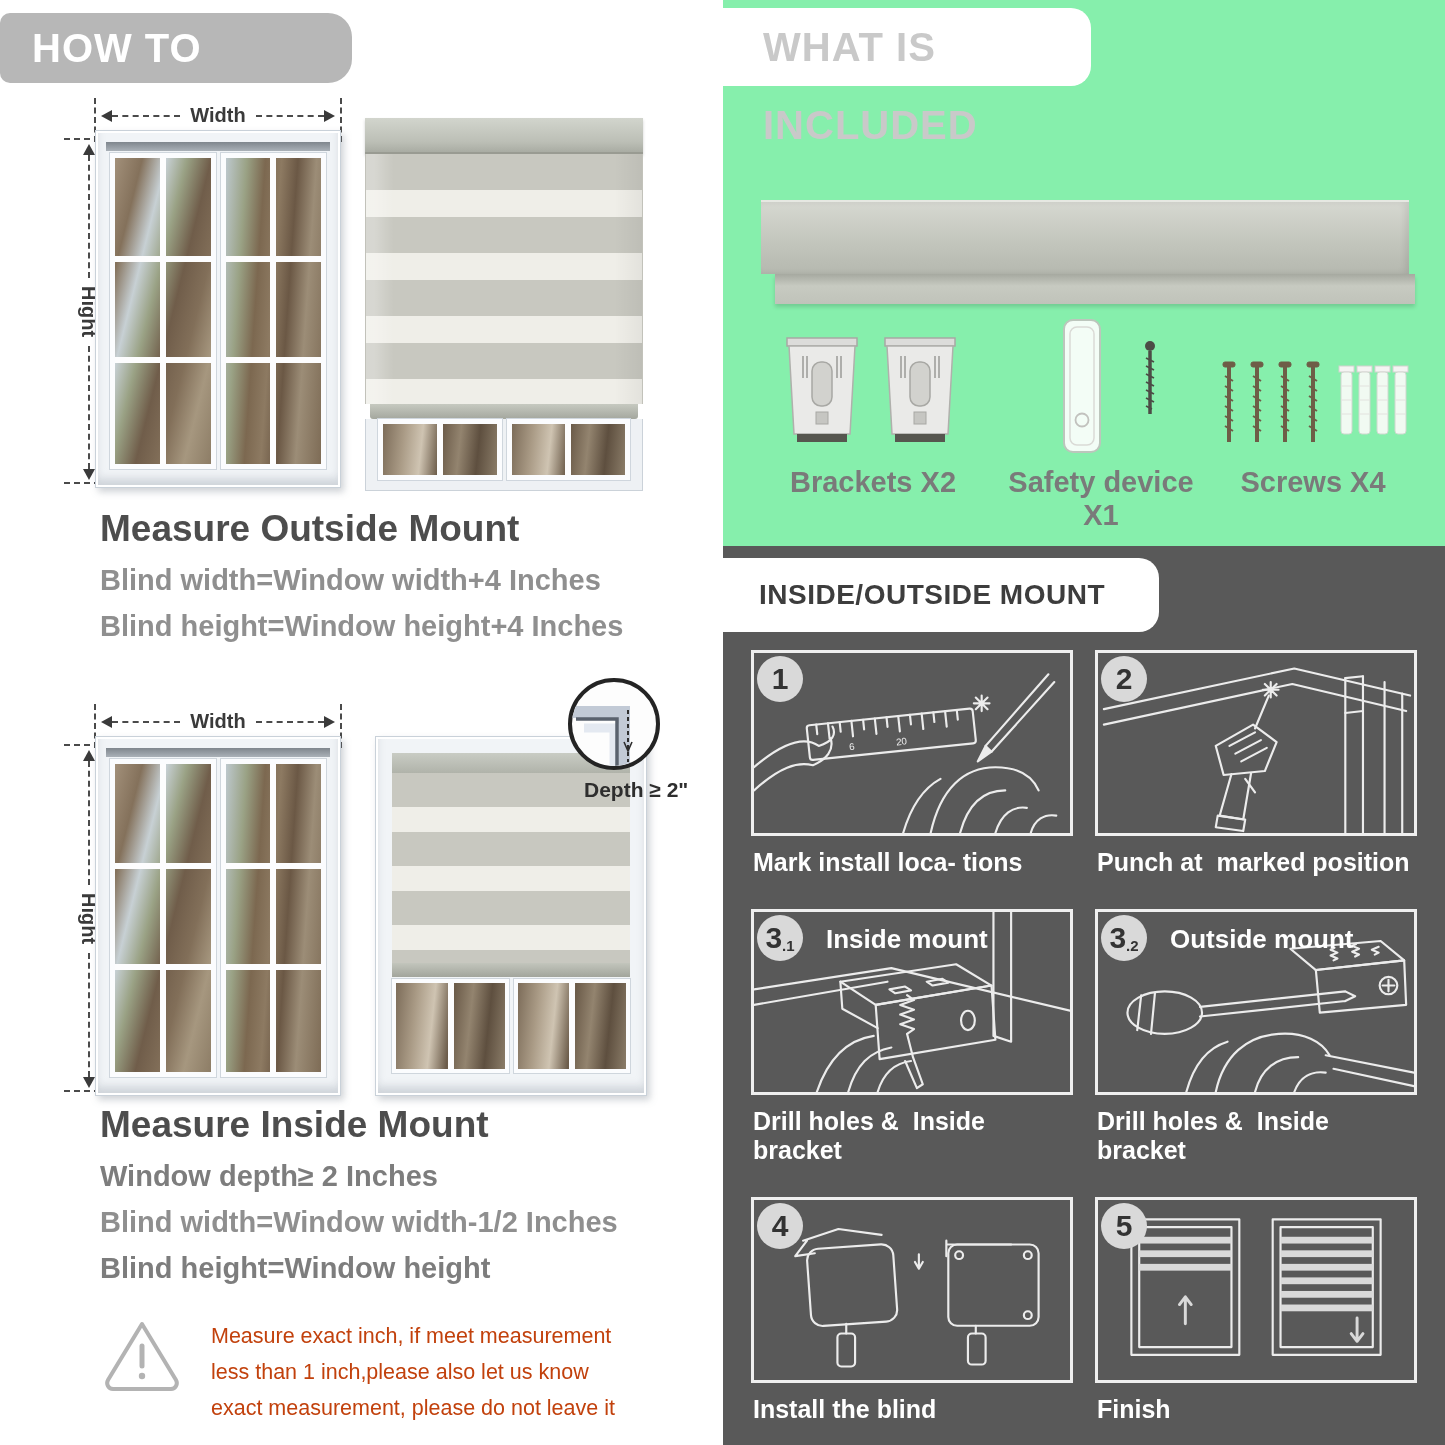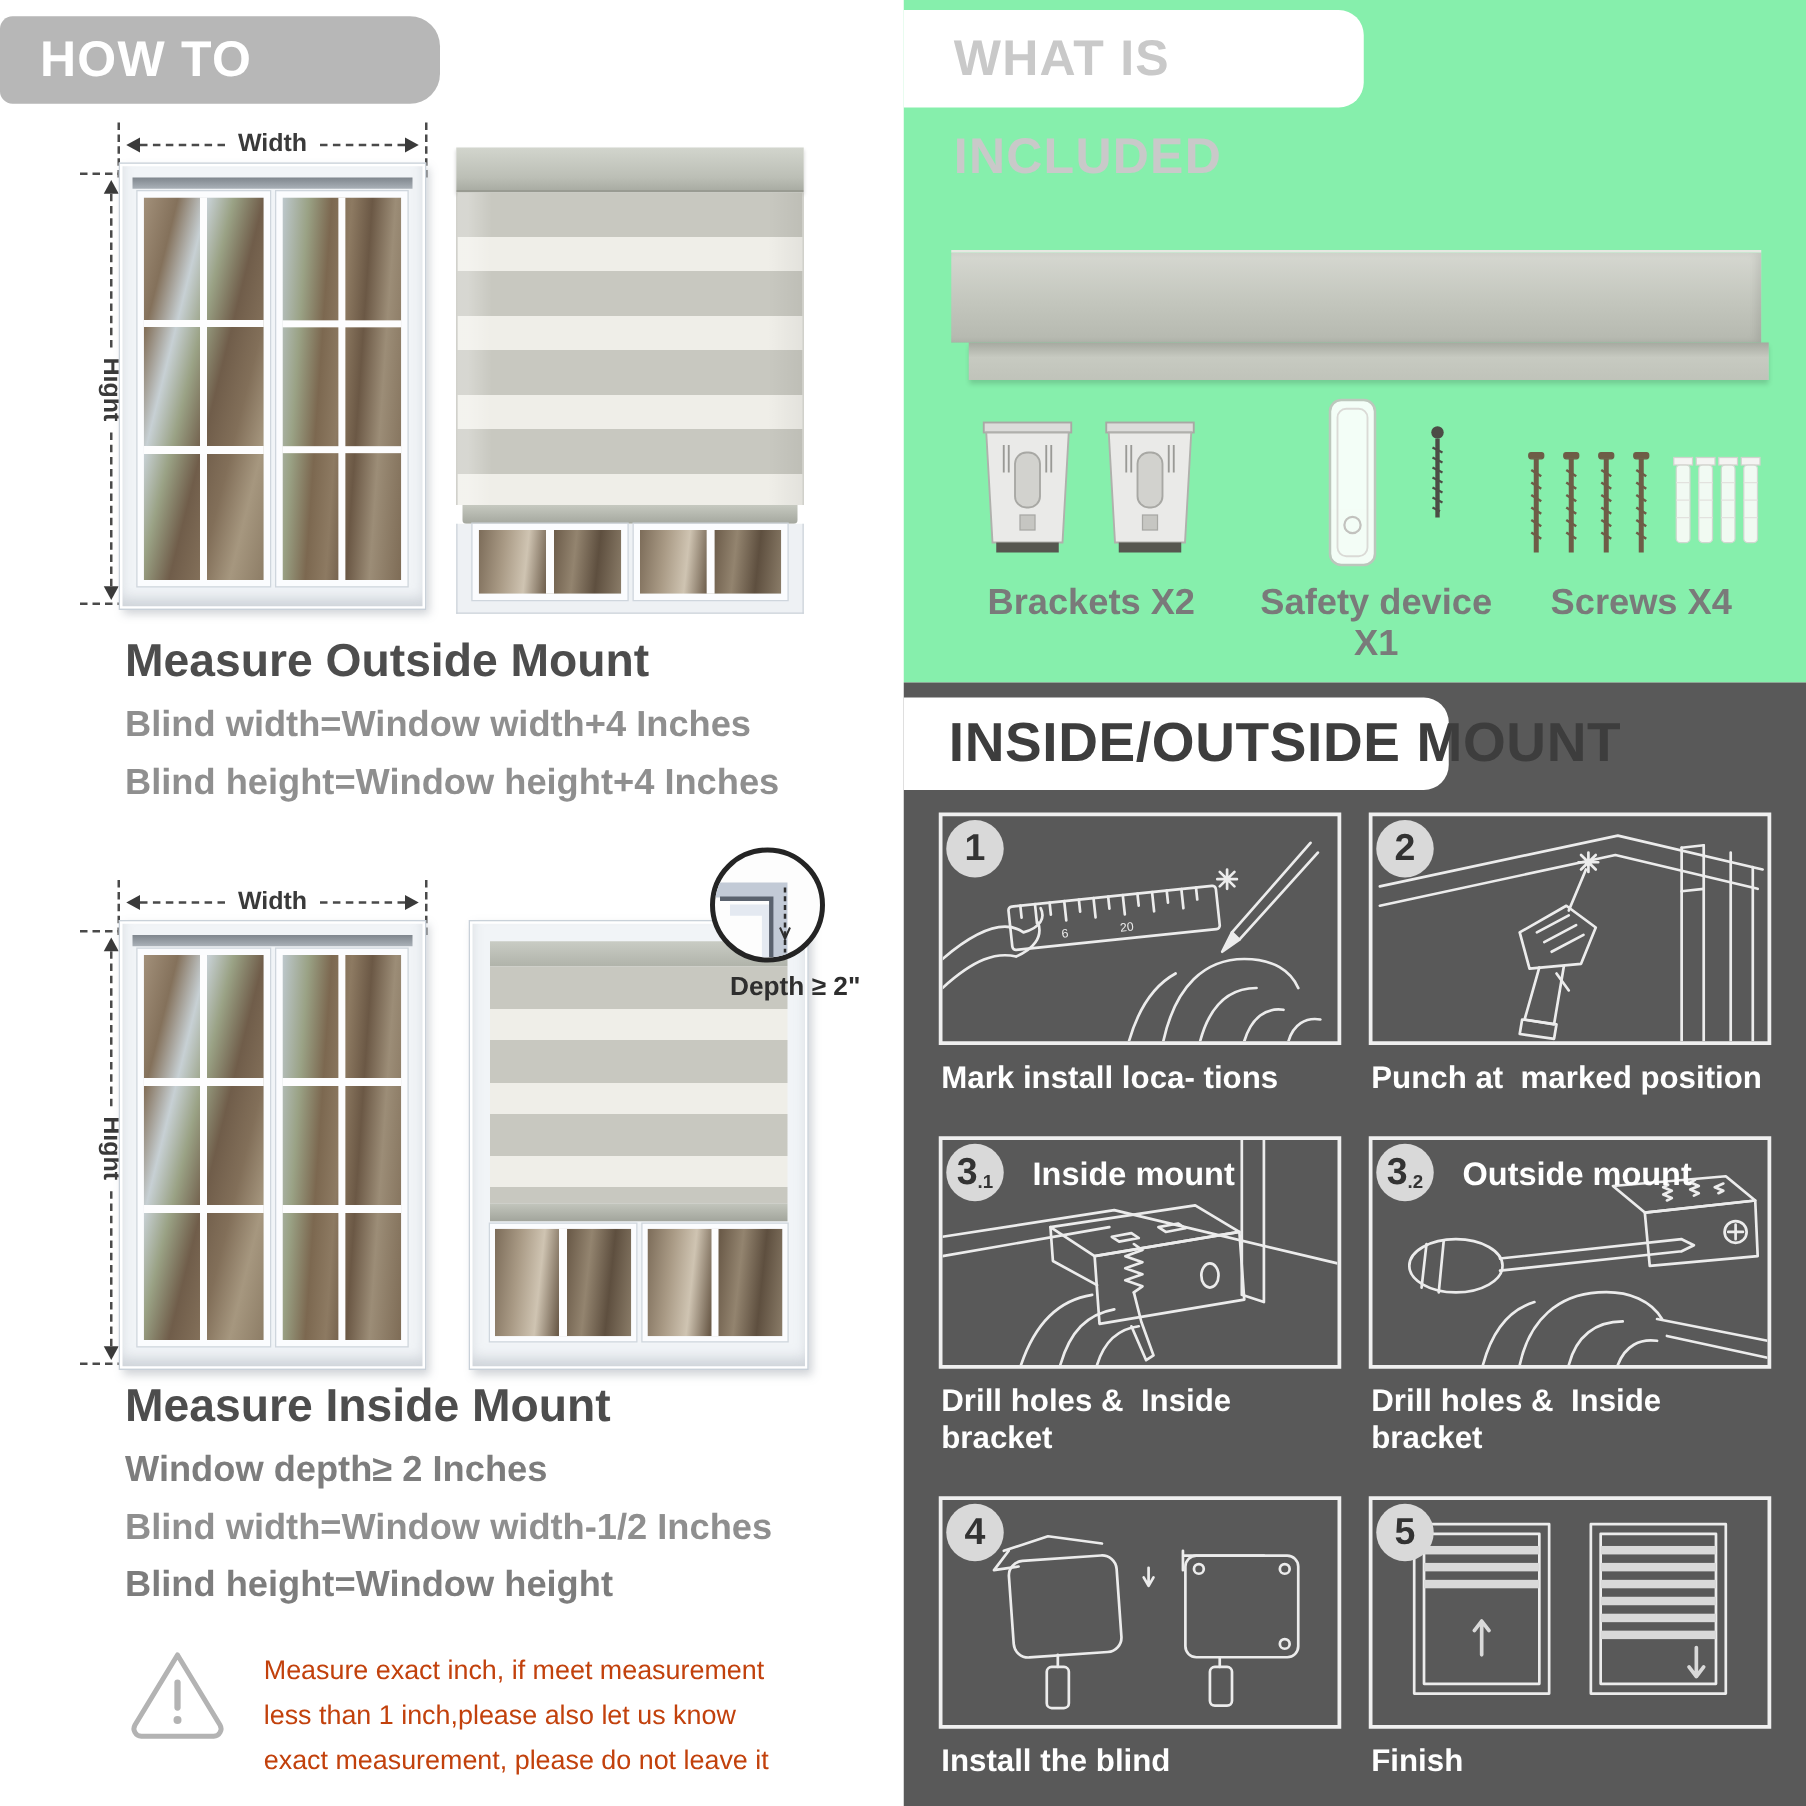--- a/index.html
+++ b/index.html
@@ -99,21 +99,21 @@
   .hr-bar2{height:30px;width:calc(100% - 8px);margin-left:14px;
     background:linear-gradient(180deg,#a6a9a0 0%,#c7cac1 40%,#c0c3ba 100%);
     box-shadow:0 3px 4px rgba(0,0,0,.15);}
   .item-img{position:absolute;}
   .item-label{position:absolute;top:466px;font-size:29px;font-weight:bold;color:#7a7a7a;
     text-align:center;}
 
   .panel-mount{position:absolute;left:723px;top:546px;width:722px;height:899px;background:#595959;}
   .iom-box{position:absolute;left:0;top:12px;width:436px;height:74px;background:#ffffff;
     border-radius:0 20px 20px 0;}
-  .iom-text{color:#3d3d3d;font-size:44px;font-weight:bold;line-height:74px;
+  .iom-text{color:#3d3d3d;font-size:28px;font-weight:bold;line-height:74px;
     padding-left:36px;letter-spacing:.5px;white-space:nowrap;}
   .steps{position:absolute;left:28px;top:104px;width:666px;display:grid;
     grid-template-columns:1fr 1fr;column-gap:22px;}
   .step{margin-bottom:6px;}
   .step-frame{position:relative;height:186px;border:3px solid #efefef;box-sizing:border-box;
     overflow:hidden;}
   .badge{position:absolute;left:3px;top:3px;width:46px;height:46px;border-radius:50%;
     background:#d9d9d9;color:#333333;font-weight:bold;font-size:30px;
     display:flex;align-items:center;justify-content:center;}
   .badge .sfx{font-size:15px;align-self:flex-end;margin-bottom:7px;}

